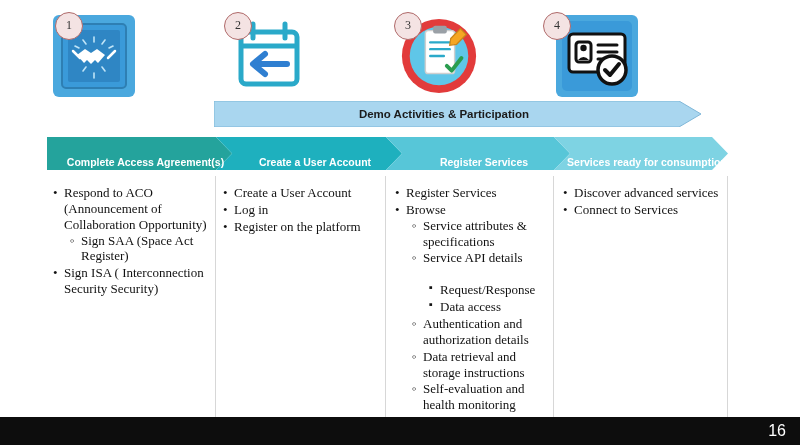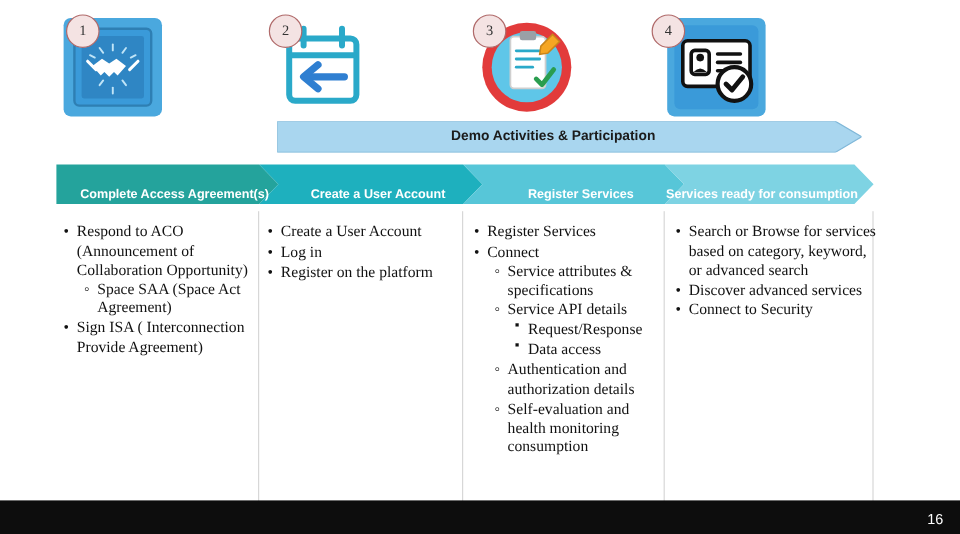--- a/index.html
+++ b/index.html
@@ -50,21 +50,21 @@
     color: #333333;
     font-size: 12px;
     line-height: 24px;
     text-align: center;
     font-family: "Liberation Serif", serif;
     z-index: 5;
   }
   
   .demo-banner {
     position: absolute;
-    left: 231px;
+    left: 214px;
     top: 101px;
     width: 487px;
     height: 16px;
   }
   .demo-banner .lbl {
     position: absolute;
     left: 0; top: 0;
     width: 460px;
     height: 26px;
     line-height: 26px;
@@ -119,21 +119,21 @@
     margin-top: 0;
   }
   .col-text ul.lvl2 > li::before {
     content: "\25E6";
     position: absolute;
     left: -11px;
     top: 0;
   }
   .col-text ul.lvl3 {
     padding-left: 17px;
-    margin-top: 0;
+    margin-top: 16px;
   }
   .col-text ul.lvl3 > li::before {
     content: "\25AA";
     position: absolute;
     left: -11px;
     top: -1px;
     font-size: 11px;
   }
   
   .footer-bar {
@@ -142,21 +142,21 @@
     bottom: 0;
     width: 800px;
     height: 28px;
     background: #0d0d0d;
   }
   .page-num {
     position: absolute;
     right: 14px;
     bottom: 5px;
     color: #ffffff;
-    font-size: 12px;
+    font-size: 16px;
     font-family: "Liberation Sans", sans-serif;
   }
   .top-strip {
     position: absolute;
     left: 0; top: 0;
     width: 800px; height: 5px;
     background: #ffffff;
   }
 </style>
 </head>
@@ -247,64 +247,64 @@
   <svg width="800" height="40" viewBox="0 0 800 40" style="position:absolute;left:0;top:135px;">
     <polygon points="47,2 216,2 232,18.5 216,35 47,35" fill="#24a39c"></polygon>
     <polygon points="216,2 386,2 402,18.5 386,35 216,35 232,18.5" fill="#1eb0be"></polygon>
     <polygon points="386,2 554,2 570,18.5 554,35 386,35 402,18.5" fill="#57c6d8"></polygon>
     <polygon points="554,2 712,2 728,18.5 712,35 554,35 570,18.5" fill="#7ed3e3"></polygon>
   </svg>
 
   <div class="chev" style="left:47px; width:185px;">Complete Access Agreement(s)</div>
   <div class="chev" style="left:216px; width:186px;">Create a User Account</div>
   <div class="chev" style="left:386px; width:184px;">Register Services</div>
-  <div class="chev" style="left:542px; width:174px;">Services ready for consumption</div>
+  <div class="chev" style="left:554px; width:174px;">Services ready for consumption</div>
 
   <div class="col-text" style="left:50px; width:165px;">
     <ul>
       <li class="l1"><span>Respond to ACO (Announcement of Collaboration Opportunity)</span>
         <ul class="lvl2">
-          <li><span>Space SAA (Space Act Agreement)</span></li>
+          <li><span>Sign SAA (Space Act Register)</span></li>
         </ul>
       </li>
-      <li class="l1"><span>Sign ISA ( Interconnection Provide Agreement)</span></li>
+      <li class="l1"><span>Sign ISA ( Interconnection Security Security)</span></li>
     </ul>
   </div>
 
   <div class="col-text" style="left:220px; width:162px;">
     <ul>
       <li class="l1"><span>Create a User Account</span></li>
       <li class="l1"><span>Log in</span></li>
       <li class="l1"><span>Register on the platform</span></li>
     </ul>
   </div>
 
   <div class="col-text" style="left:392px; width:160px;">
     <ul>
       <li class="l1"><span>Register Services</span></li>
-      <li class="l1"><span>Connect</span>
+      <li class="l1"><span>Browse</span>
         <ul class="lvl2">
           <li><span>Service attributes &amp; specifications</span></li>
           <li><span>Service API details</span>
             <ul class="lvl3">
               <li><span>Request/Response</span></li>
               <li><span>Data access</span></li>
             </ul>
           </li>
           <li><span>Authentication and authorization details</span></li>
+          <li><span>Data retrieval and storage instructions</span></li>
           <li><span>Self-evaluation and health monitoring consumption</span></li>
         </ul>
       </li>
     </ul>
   </div>
 
   <div class="col-text" style="left:560px; width:175px;">
     <ul>
-      <li class="l1"><span>Search or Browse for services based on category, keyword, or advanced search</span></li>
       <li class="l1"><span>Discover advanced services</span></li>
-      <li class="l1"><span>Connect to Security</span></li>
+      <li class="l1"><span>Connect to Services</span></li>
     </ul>
   </div>
 
   <div class="footer-bar"></div>
   <div class="page-num">16</div>
 
 </div>
 
 </body></html>

